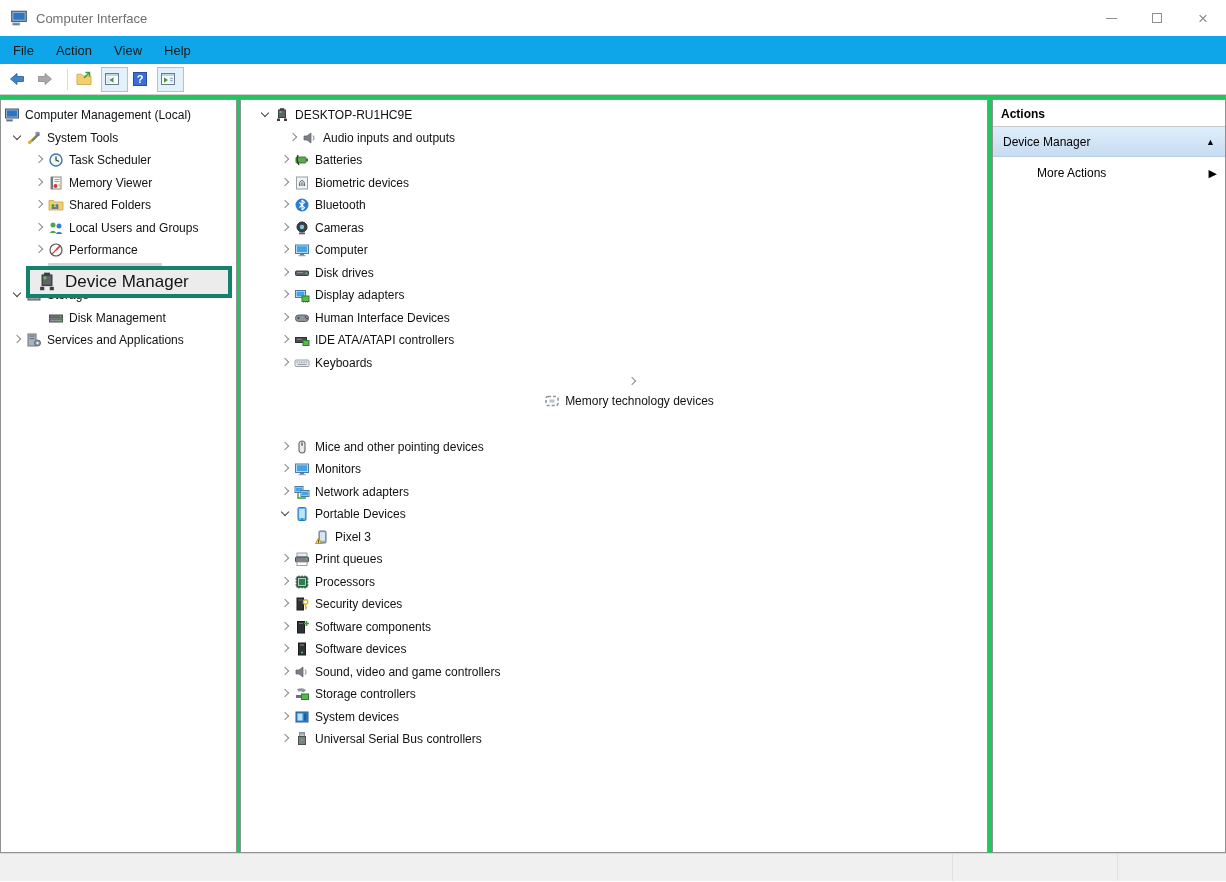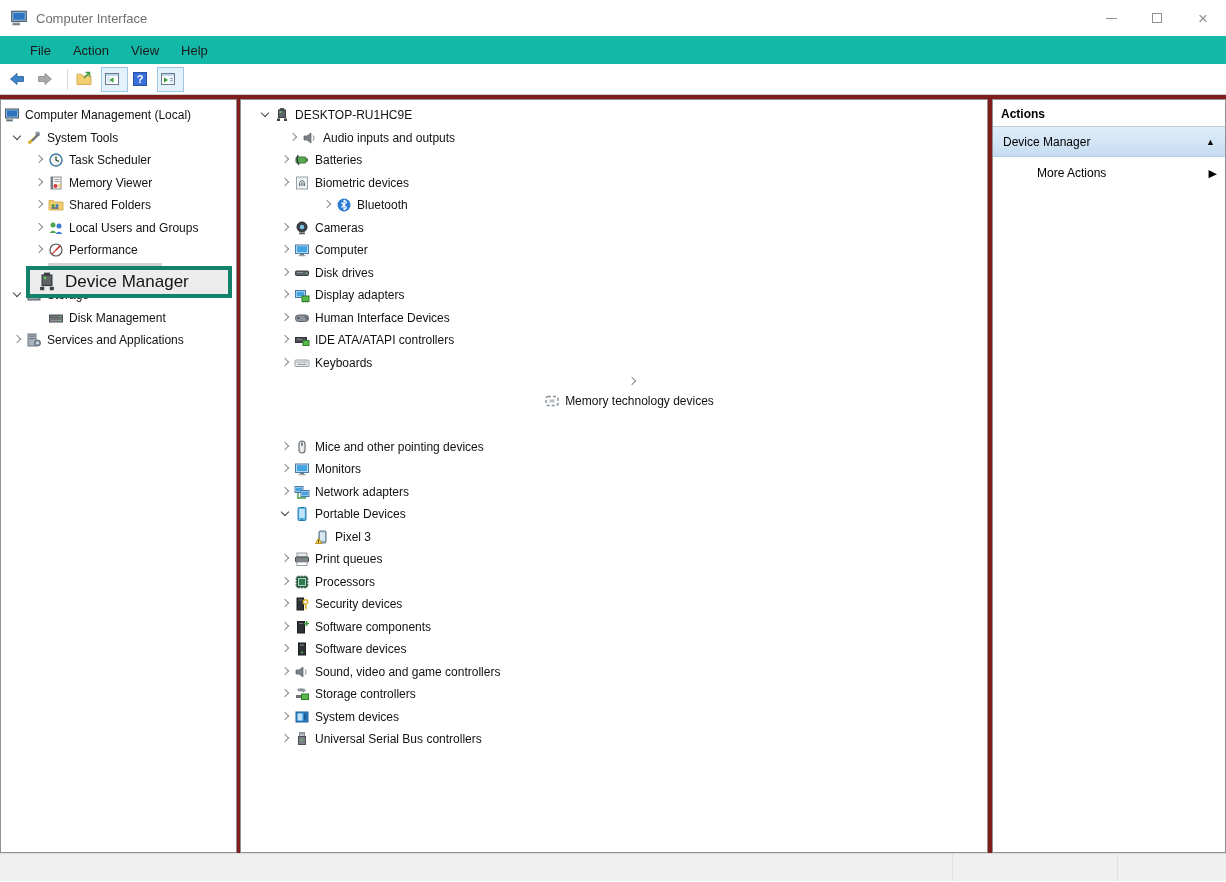--- a/index.html
+++ b/index.html
@@ -12,32 +12,32 @@
   .titlebar .appico { width:18px; height:18px; margin-right:8px; }
   .titlebar .appico svg { width:18px; height:18px; }
   .title-text { font-size:13px; color:#6e6e6e; }
   .win-controls { margin-left:auto; display:flex; height:36px; }
   .wc { width:46px; height:36px; display:flex; align-items:center; justify-content:center; }
   .glyph-min { width:11px; border-top:1px solid #8f8f8f; display:block; }
   .glyph-max { width:10px; height:10px; border:1px solid #8f8f8f; display:block; }
   .glyph-close { font-size:17px; color:#8f8f8f; line-height:1; }
 
   
-  .menubar { height:28px; display:flex; align-items:center; padding-left:19px; background:#14b8a6; }
+  .menubar { height:28px; display:flex; align-items:center; padding-left:2px; background:#0ea5e9; }
   .menu-item { font-size:13px; color:#1a1a1a; padding:4px 11px; }
 
   
   .toolbar { height:31px; display:flex; align-items:center; padding-left:6px; background:#fff; border-bottom:1px solid #cfcfcf; }
   .tbtn { width:27px; height:25px; display:flex; align-items:center; justify-content:center; border:1px solid transparent; margin-right:1px; }
   .tbtn svg { width:17px; height:17px; }
   .tbtn.active { background:#e3f1fb; border-color:#9fc6e7; }
   .tb-sep { width:1px; height:21px; background:#d9d9d9; margin:0 5px; }
 
   
-  .content { display:flex; height:758px; background:#7f1d1d; padding-top:4px; }
+  .content { display:flex; height:758px; background:#22c55e; padding-top:4px; }
   .pane { background:#fff; border:1px solid #919191; height:754px; overflow:hidden; padding-top:4px; }
   .pane-left { width:237px; margin-right:3px; }
   .pane-mid { width:748px; margin-right:4px; }
   .pane-right { width:234px; padding-top:0; }
 
   
   .tree-row { height:22.5px; display:flex; align-items:center; font-size:12px; color:#111; white-space:nowrap; }
   .chev { width:17px; height:16px; position:relative; flex:0 0 17px; }
   .chev::before { content:""; position:absolute; width:5px; height:5px; left:5px; top:4px; }
   .chev.right::before { border-right:1.3px solid #8a8a8a; border-bottom:1.3px solid #8a8a8a; transform:rotate(-45deg); }
@@ -359,21 +359,21 @@
           <span class="rowbody">
             <span class="ico">
               <svg viewBox="0 0 16 16" xmlns="http://www.w3.org/2000/svg">
                 <rect x="2.5" y="2" width="11" height="12" fill="#eef3f4" stroke="#9aa0a6"></rect>
                 <path d="M5.5 11 Q5 6 8 5.5 Q11 6 10.5 11 M7 11 Q7 8 8 7.5 Q9.5 8 9 11" stroke="#4a5b63" fill="none" stroke-width="0.9"></path>
               </svg>
             </span>
             <span>Biometric devices</span>
           </span>
         </div>
-        <div class="tree-row" style="padding-left: 36px; margin-left: 42px;">
+        <div class="tree-row" style="padding-left: 36px;">
           <span class="chev right"></span>
           <span class="rowbody">
             <span class="ico">
               <svg viewBox="0 0 16 16" xmlns="http://www.w3.org/2000/svg">
                 <circle cx="8" cy="8" r="6.5" fill="#2b7cd3"></circle>
                 <path d="M8 3 L8 13 M8 3 L10.5 5.3 L5.5 10.5 M8 13 L10.5 10.7 L5.5 5.5" stroke="#fff" stroke-width="1.1" fill="none"></path>
               </svg>
             </span>
             <span>Bluetooth</span>
           </span>

